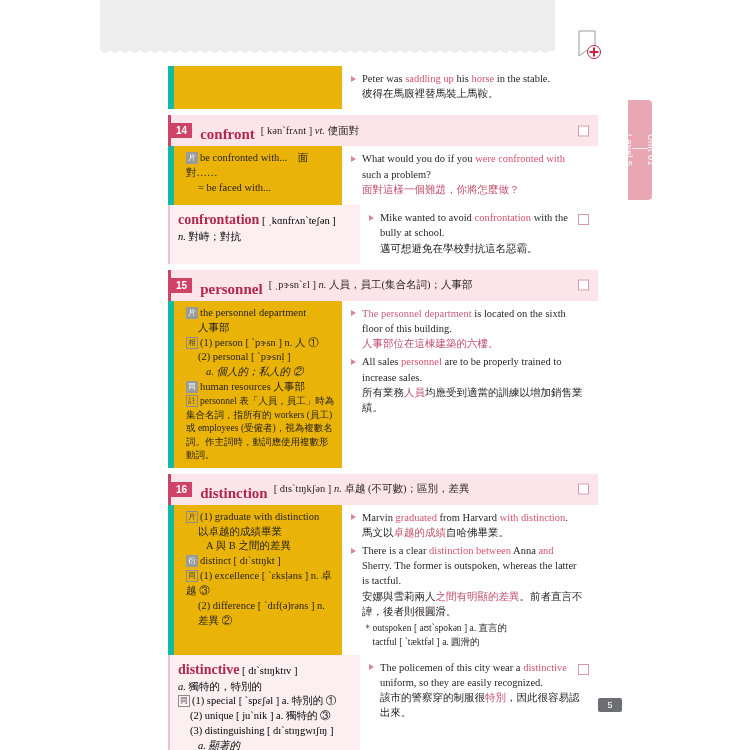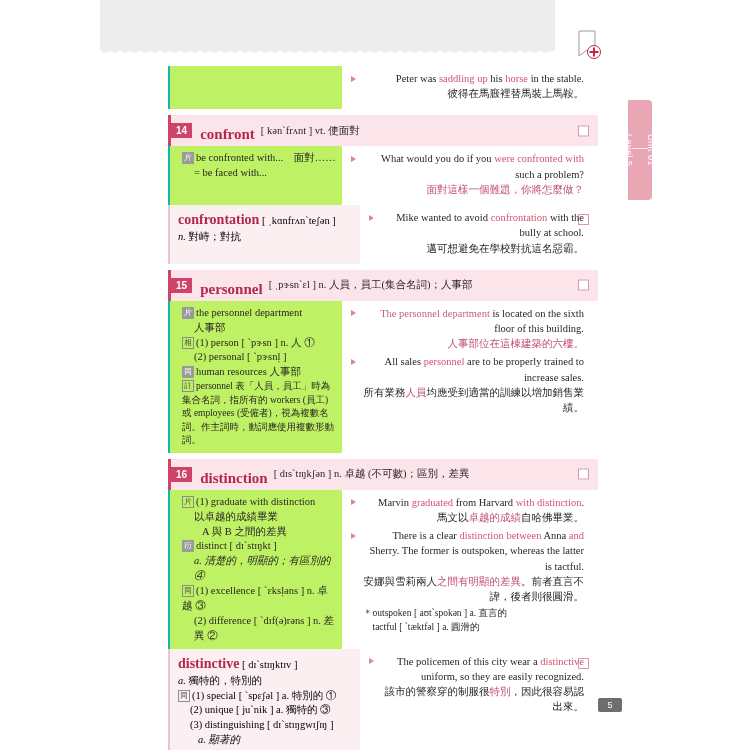--- a/index.html
+++ b/index.html
@@ -89,38 +89,37 @@
   }
   .col-left {
     width: 174px;
     box-sizing: border-box;
     padding: 5px 6px 5px 8px;
     font-size: 10.5px;
     line-height: 1.42;
     color: #231f20;
   }
   .col-left.tint {
-    background: #bef264;
-    border-left: 2px solid #14b8a6;
+    background: #eab308;
+    border-left: 6px solid #14b8a6;
     padding-left: 12px;
   }
   .col-right {
     flex: 1;
     box-sizing: border-box;
     padding: 5px 14px 5px 9px;
     font-size: 10.5px;
     line-height: 1.45;
     color: #231f20;
     position: relative;
   }
   .ex {
     position: relative;
     padding-left: 11px;
     margin-bottom: 3px;
-    text-align: right;
   }
   .ex::before {
     content: "";
     position: absolute;
     left: 0;
     top: 4.5px;
     border-left: 5px solid #d5879a;
     border-top: 3.5px solid transparent;
     border-bottom: 3.5px solid transparent;
   }
@@ -153,21 +152,21 @@
     color: #b4274d;
     font-size: 15px;
     font-weight: bold;
     margin-right: 6px;
     margin-top: 8px;
   }
   .hw-meta {
     font-size: 10.5px;
     color: #231f20;
   }
-  .hw-meta .pos { }
+  .hw-meta .pos { font-style: italic; }
 
   
   .chk {
     position: absolute;
     right: 9px;
     top: 50%;
     transform: translateY(-50%);
     width: 9px;
     height: 9px;
     border: 1px solid #d79aac;
@@ -317,20 +316,21 @@
     </span>
     <span class="chk"></span>
   </div>
 
   <div class="row">
     <div class="col-left tint">
       <div><span class="mk fill">片</span><span>the personnel department</span></div>
       <div class="ind">人事部</div>
       <div><span class="mk">相</span><span>(1) person [ ˋpɝsn ] n. 人 ①</span></div>
       <div class="ind">(2) personal [ ˋpɝsnḷ ]</div>
+      <div class="ind2 ital">a. 個人的；私人的 ②</div>
       <div><span class="mk fill">同</span><span>human resources   人事部</span></div>
       <div class="tiny"><span class="mk">註</span><span>personnel 表「人員，員工」時為集合名詞，指所有的 workers (員工) 或 employees (受僱者)，視為複數名詞。作主詞時，動詞應使用複數形動詞。</span></div>
     </div>
     <div class="col-right">
       <div class="ex">
         <span class="pink-line">The personnel department</span> is located on the sixth floor of this building.
         <div class="zh">人事部位在這棟建築的六樓。</div>
       </div>
       <div class="ex">
         All sales <span class="hl">personnel</span> are to be properly trained to increase sales.
@@ -349,21 +349,20 @@
     </span>
     <span class="chk"></span>
   </div>
 
   <div class="row">
     <div class="col-left tint">
       <div><span class="mk">片</span><span>(1) graduate with distinction</span></div>
       <div class="ind">以卓越的成績畢業</div>
       <div class="ind2">A 與 B 之間的差異</div>
       <div><span class="mk fill">衍</span><span>distinct [ dɪˋstɪŋkt ]</span></div>
-      <div class="ind ital">a. 清楚的，明顯的；有區別的 ④</div>
       <div><span class="mk">同</span><span>(1) excellence [ ˋɛksḷəns ] n. 卓越 ③</span></div>
       <div class="ind">(2) difference [ ˋdɪf(ə)rəns ] n. 差異 ②</div>
     </div>
     <div class="col-right">
       <div class="ex">
         Marvin <span class="hl">graduated</span> from Harvard <span class="hl">with distinction</span>.
         <div class="zh-dark">馬文以<span class="zh">卓越的成績</span>自哈佛畢業。</div>
       </div>
       <div class="ex">
         There is a clear <span class="hl">distinction between</span> Anna <span class="hl">and</span> Sherry. The former is outspoken, whereas the latter is tactful.

